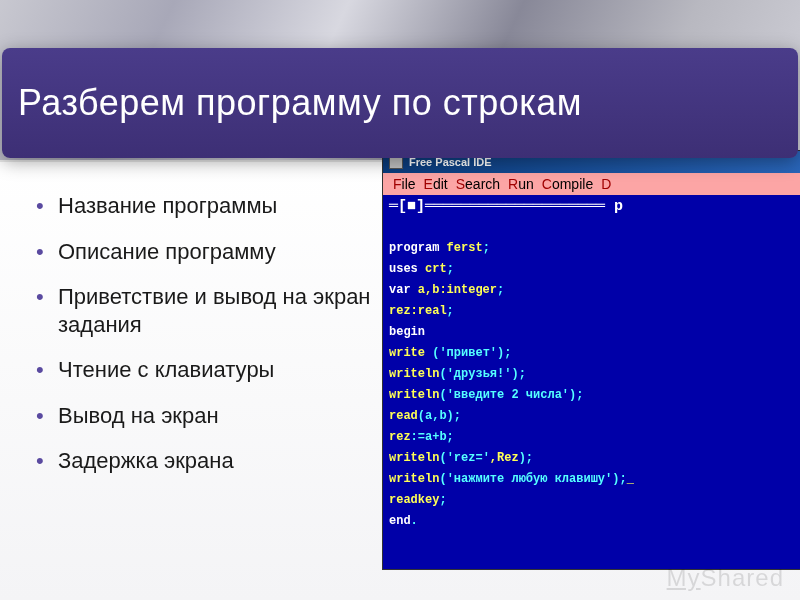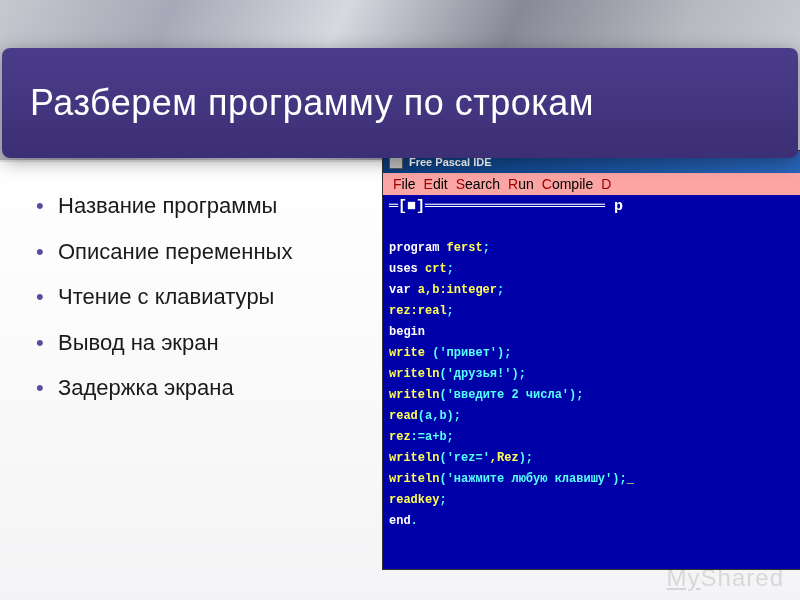--- a/index.html
+++ b/index.html
@@ -16,21 +16,21 @@
     z-index: 0;
   }
   .title-panel {
     position: absolute;
     top: 48px; left: 2px;
     width: 796px; height: 110px;
     background: linear-gradient(180deg, #4a3c8a 0%, #3d2f75 100%);
     border-radius: 8px;
     box-shadow: 0 4px 18px rgba(0,0,0,0.35);
     display: flex; align-items: center;
-    padding-left: 28px;
+    padding-left: 16px;
     z-index: 2;
   }
   .title-text {
     color: #ffffff;
     font-size: 36px;
     font-weight: 400;
     letter-spacing: 0.5px;
   }
   .lower {
     position: absolute;
@@ -144,21 +144,22 @@
 <div class="bg-photo"></div>
 
 <div class="title-panel">
   <div class="title-text">Разберем программу по строкам</div>
 </div>
 
 <div class="lower">
   <div class="bullets">
     <ul>
       <li>Название программы</li>
-      <li>Описание переменных</li>
+      <li>Описание программу</li>
+      <li>Приветствие и вывод на экран задания</li>
       <li>Чтение с клавиатуры</li>
       <li>Вывод на экран</li>
       <li>Задержка экрана</li>
     </ul>
   </div>
 
   <div class="ide-wrap">
     <div class="ide">
       <div class="ide-titlebar">
         <div class="ide-tb-icon"></div>

